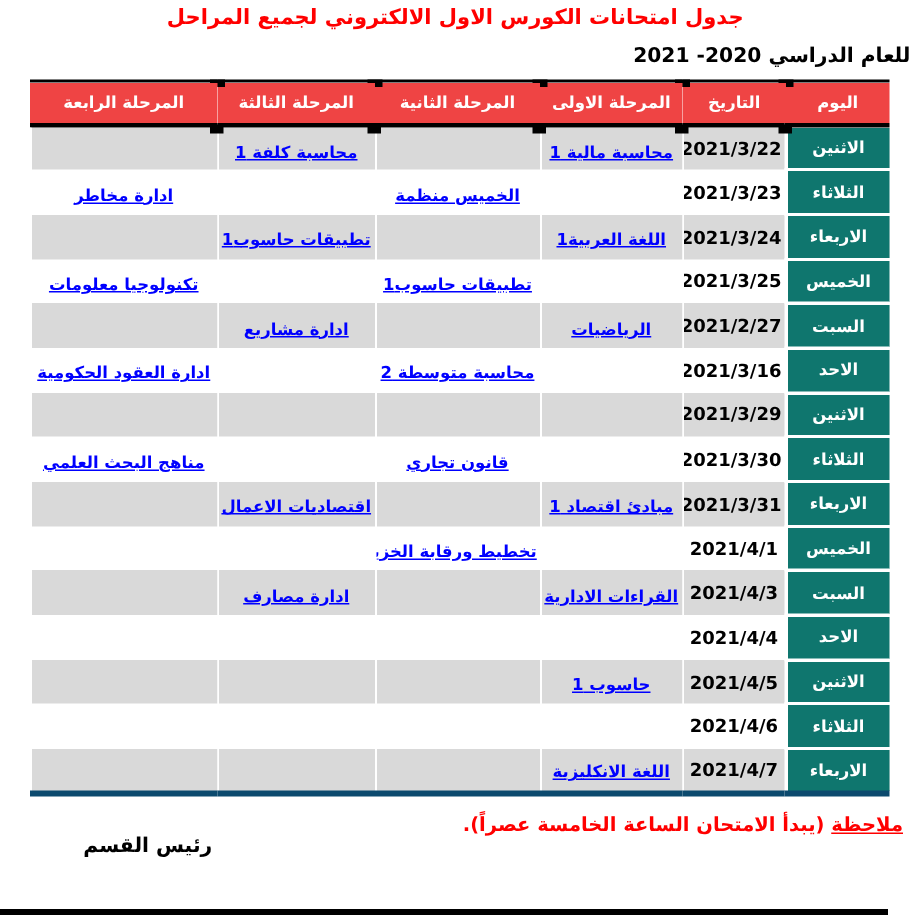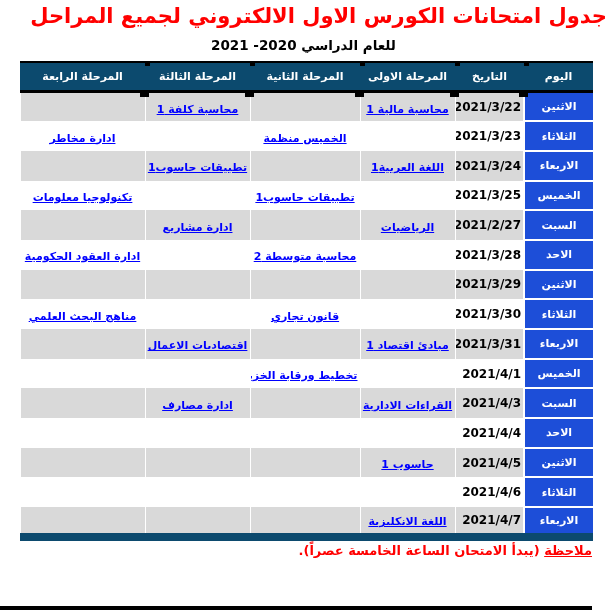--- a/index.html
+++ b/index.html
@@ -6,45 +6,45 @@
   body {
     width: 607px; height: 616px;
     background: #ffffff;
     font-family: "DejaVu Sans", sans-serif;
     direction: rtl;
     position: relative;
     overflow: hidden;
   }
   .page-title {
     margin-top: 4px;
+    text-align: center;
     color: #ff0000;
     font-weight: bold;
-    font-size: 21px;
+    font-size: 14px;
   }
   .page-subtitle {
     margin-top: 9px;
-    text-align: center;
     color: #000000;
     font-weight: bold;
     font-size: 13.5px;
   }
   table.schedule {
     border-collapse: collapse;
     table-layout: fixed;
     width: 573px;
     margin: 8px 14px 0 20px;
   }
   col.c-day   { width: 69px; }
   col.c-date  { width: 69px; }
   col.c-s1    { width: 95px; }
   col.c-s2    { width: 110px; }
   col.c-s3    { width: 105px; }
   col.c-s4    { width: 125px; }
   thead th {
-    background: #0c4a6e;
+    background: #ef4444;
     color: #ffffff;
     font-weight: bold;
     font-size: 11px;
     height: 27px;
     text-align: center;
     vertical-align: middle;
     border-top: 2px solid #000;
     border-bottom: 3px solid #000;
     position: relative;
     padding: 0 2px;
@@ -62,46 +62,45 @@
   tbody tr:nth-child(odd) { background: #d9d9d9; }
   tbody tr:nth-child(even) { background: #ffffff; }
   tbody td {
     text-align: center;
     vertical-align: middle;
     padding: 0 2px;
     border-left: 1px solid #ffffff;
     overflow: hidden;
   }
   td.day {
-    background: #1d4ed8;
+    background: #0f766e;
     color: #ffffff;
     font-weight: bold;
     font-size: 11px;
     border-bottom: 2px solid #ffffff;
     border-left: 2px solid #ffffff;
   }
   td.date {
     color: #000000;
     font-weight: bold;
     font-size: 12px;
-    text-align: right;
   }
   .subject-link {
     color: #0000ff;
     font-weight: bold;
     font-size: 11px;
     text-decoration: underline;
     cursor: pointer;
     white-space: nowrap;
     margin-top: 33px;
   }
-  tbody tr:last-child td { border-bottom: 8px solid #0c4a6e; }
+  tbody tr:last-child td { border-bottom: 4px solid #0c4a6e; }
   .note {
     position: absolute;
-    top: 543px; right: 15px;
+    top: 543px; right: 5px;
     color: #ff0000;
     font-weight: bold;
     font-size: 13px;
   }
   .note .note-label { text-decoration: underline; }
   .signature {
     position: absolute;
     top: 556px; left: 26px;
     width: 145px;
     color: #000000;
@@ -178,21 +177,21 @@
       <tr>
         <td class="day">السبت</td>
         <td class="date">2021/2/27</td>
         <td class="subject"><span class="subject-link">الرياضيات</span></td>
         <td class="subject"></td>
         <td class="subject"><span class="subject-link">ادارة مشاريع</span></td>
         <td class="subject"></td>
       </tr>
       <tr>
         <td class="day">الاحد</td>
-        <td class="date">2021/3/28</td>
+        <td class="date">2021/3/16</td>
         <td class="subject"></td>
         <td class="subject"><span class="subject-link">محاسبة متوسطة 2</span></td>
         <td class="subject"></td>
         <td class="subject"><span class="subject-link">ادارة العقود الحكومية</span></td>
       </tr>
       <tr>
         <td class="day">الاثنين</td>
         <td class="date">2021/3/29</td>
         <td class="subject"></td>
         <td class="subject"></td>
@@ -265,15 +264,16 @@
       </tr>
     </tbody>
 </table>
 
 <div class="note">
   <span class="note-label">ملاحظة</span>
   <span class="note-text">(يبدأ الامتحان الساعة الخامسة عصراً).</span>
 </div>
 
 <div class="signature">
+  <div class="sig-title">رئيس القسم</div>
 </div>
 
 <div class="bottom-line"></div>
 
 </body></html>

